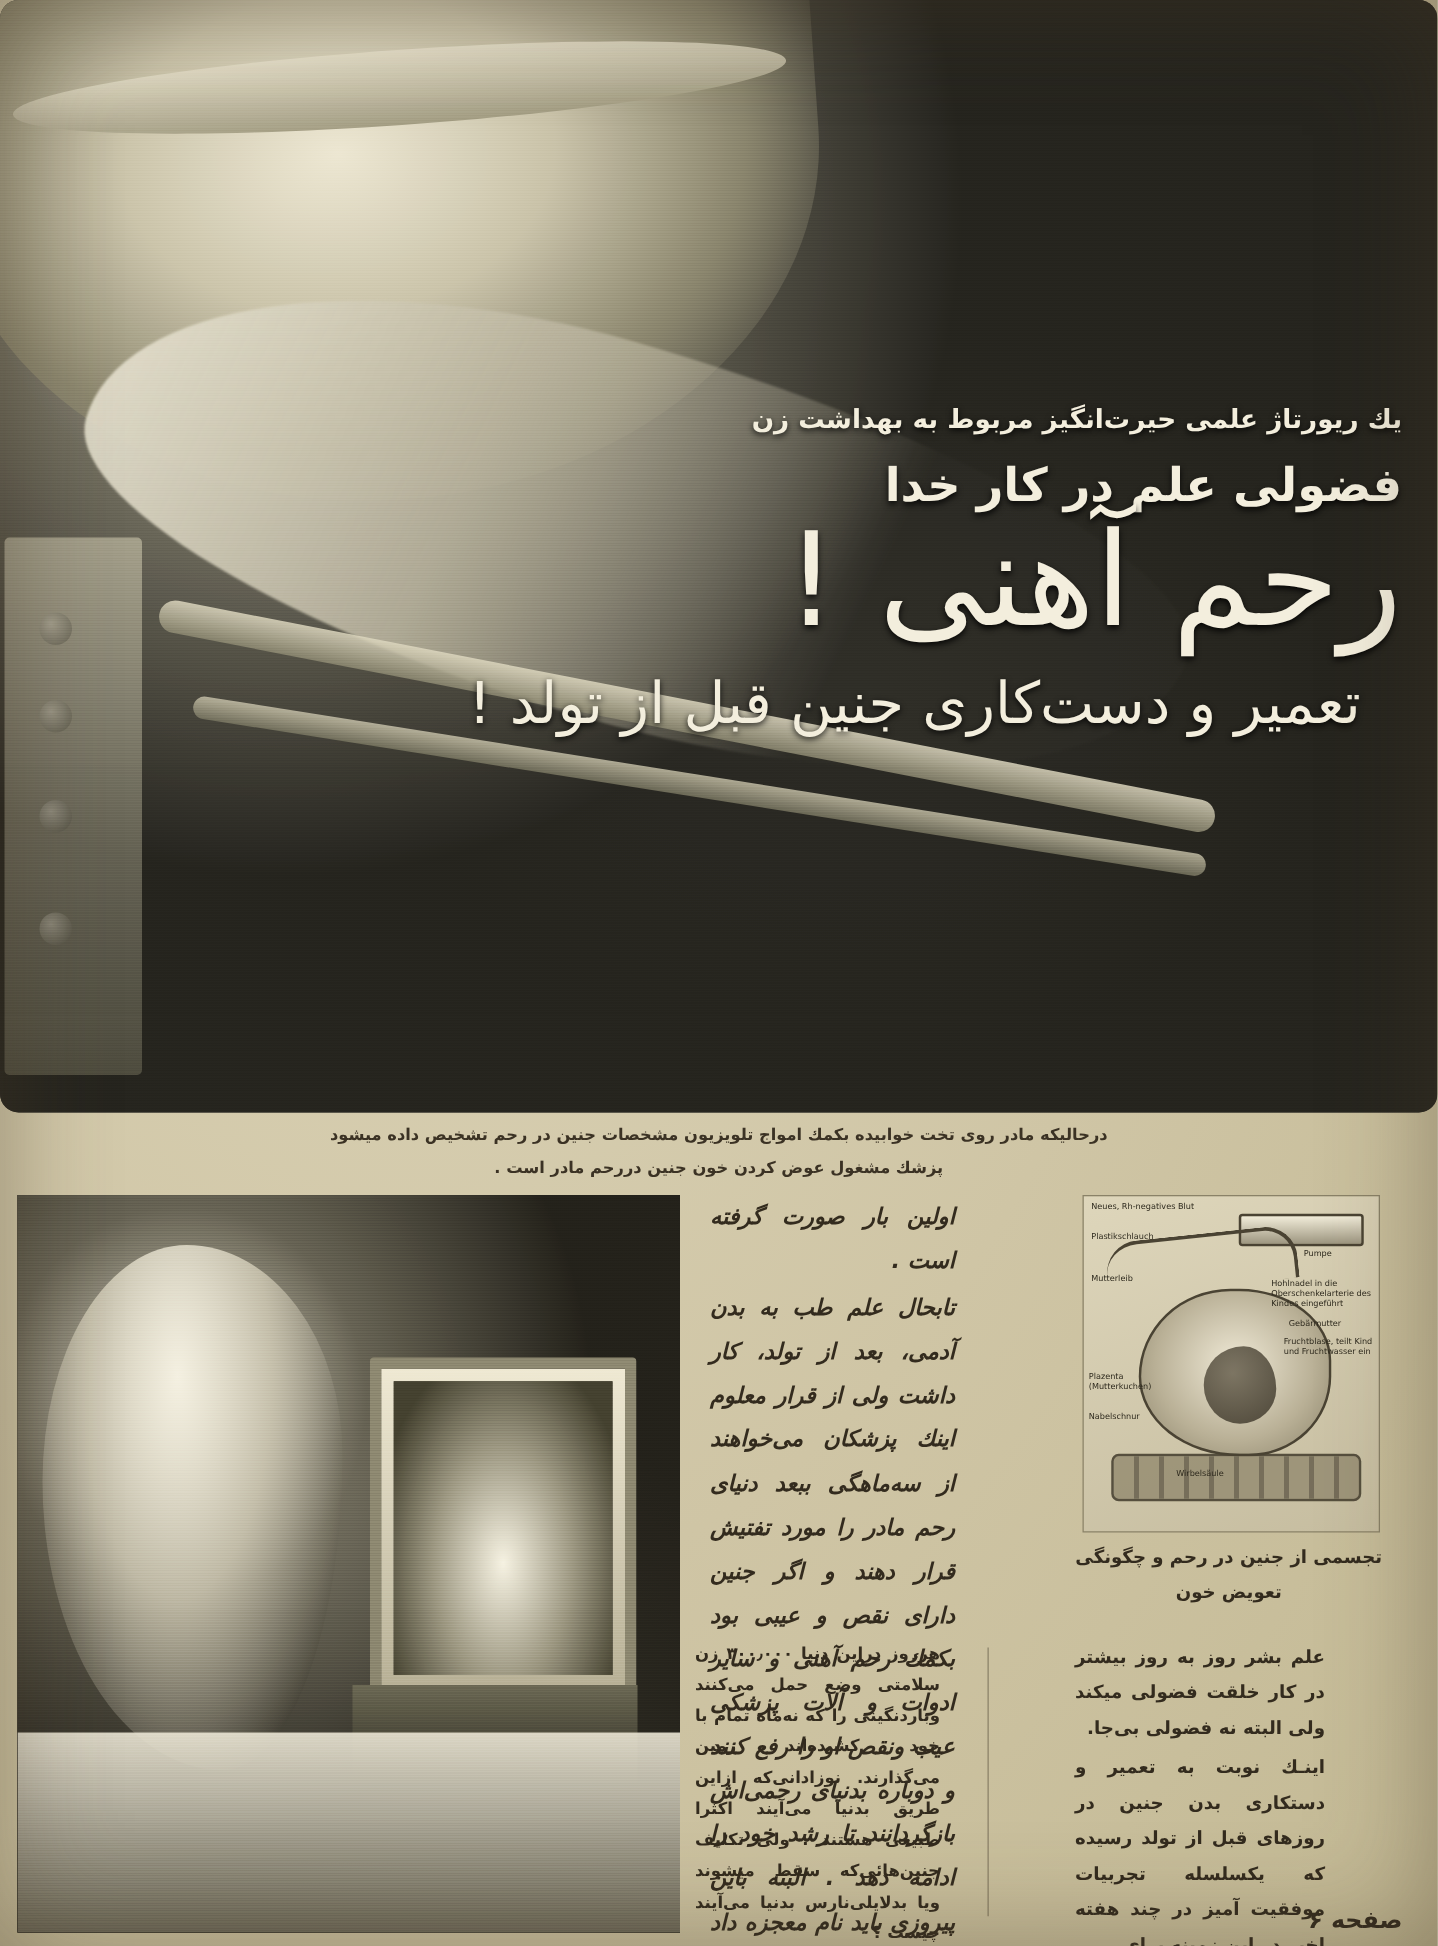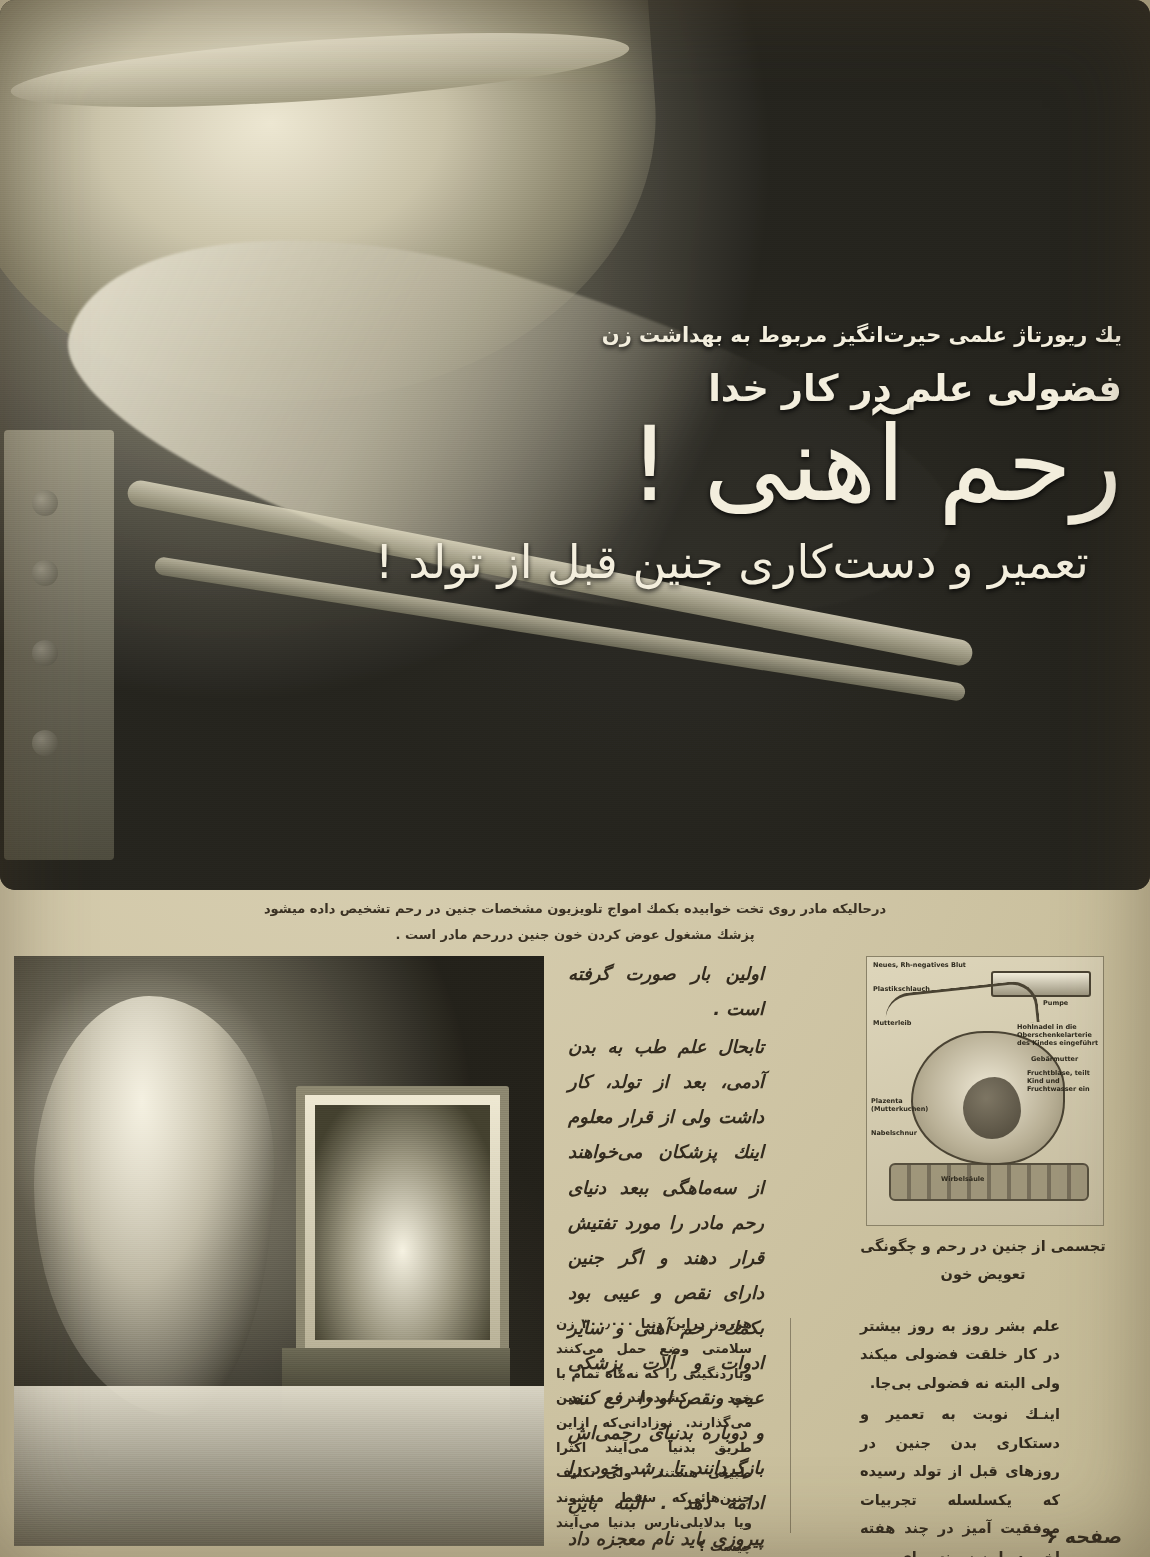--- a/index.html
+++ b/index.html
@@ -165,21 +165,21 @@
     position:absolute;left:96px;top:120px;width:58px;height:62px;
     background:radial-gradient(circle at 40% 35%, #6a6250, #3a3428);
     border-radius:55% 45% 50% 50%/50% 55% 45% 50%;
     opacity:.85;
   }
   .dg-spine{
     position:absolute;left:22px;top:206px;width:196px;height:34px;
     background:repeating-linear-gradient(90deg,#9a9176 0 16px,#6d6552 16px 20px);
     border:2px solid #4a4333;border-radius:6px;opacity:.9;
   }
-  .dg-lbl{position:absolute;font-size:6.5px;color:#2e2a1e;font-weight:700;direction:ltr;text-align:left;line-height:1.25;}
+  .dg-lbl{position:absolute;font-size:6.5px;color:#2e2a1e;font-weight:400;direction:ltr;text-align:left;line-height:1.25;}
   .diagram-cap{
     position:absolute;left:860px;top:282px;width:246px;text-align:center;direction:rtl;
     font-size:14.5px;line-height:1.95;color:#332b1e;font-weight:700;
   }
   .page-num{
     position:absolute;right:28px;bottom:10px;font-size:19px;font-weight:700;
     color:#332b1e;direction:rtl;
   }
   .vrule{
     position:absolute;left:790px;top:1318px;width:1px;height:215px;

